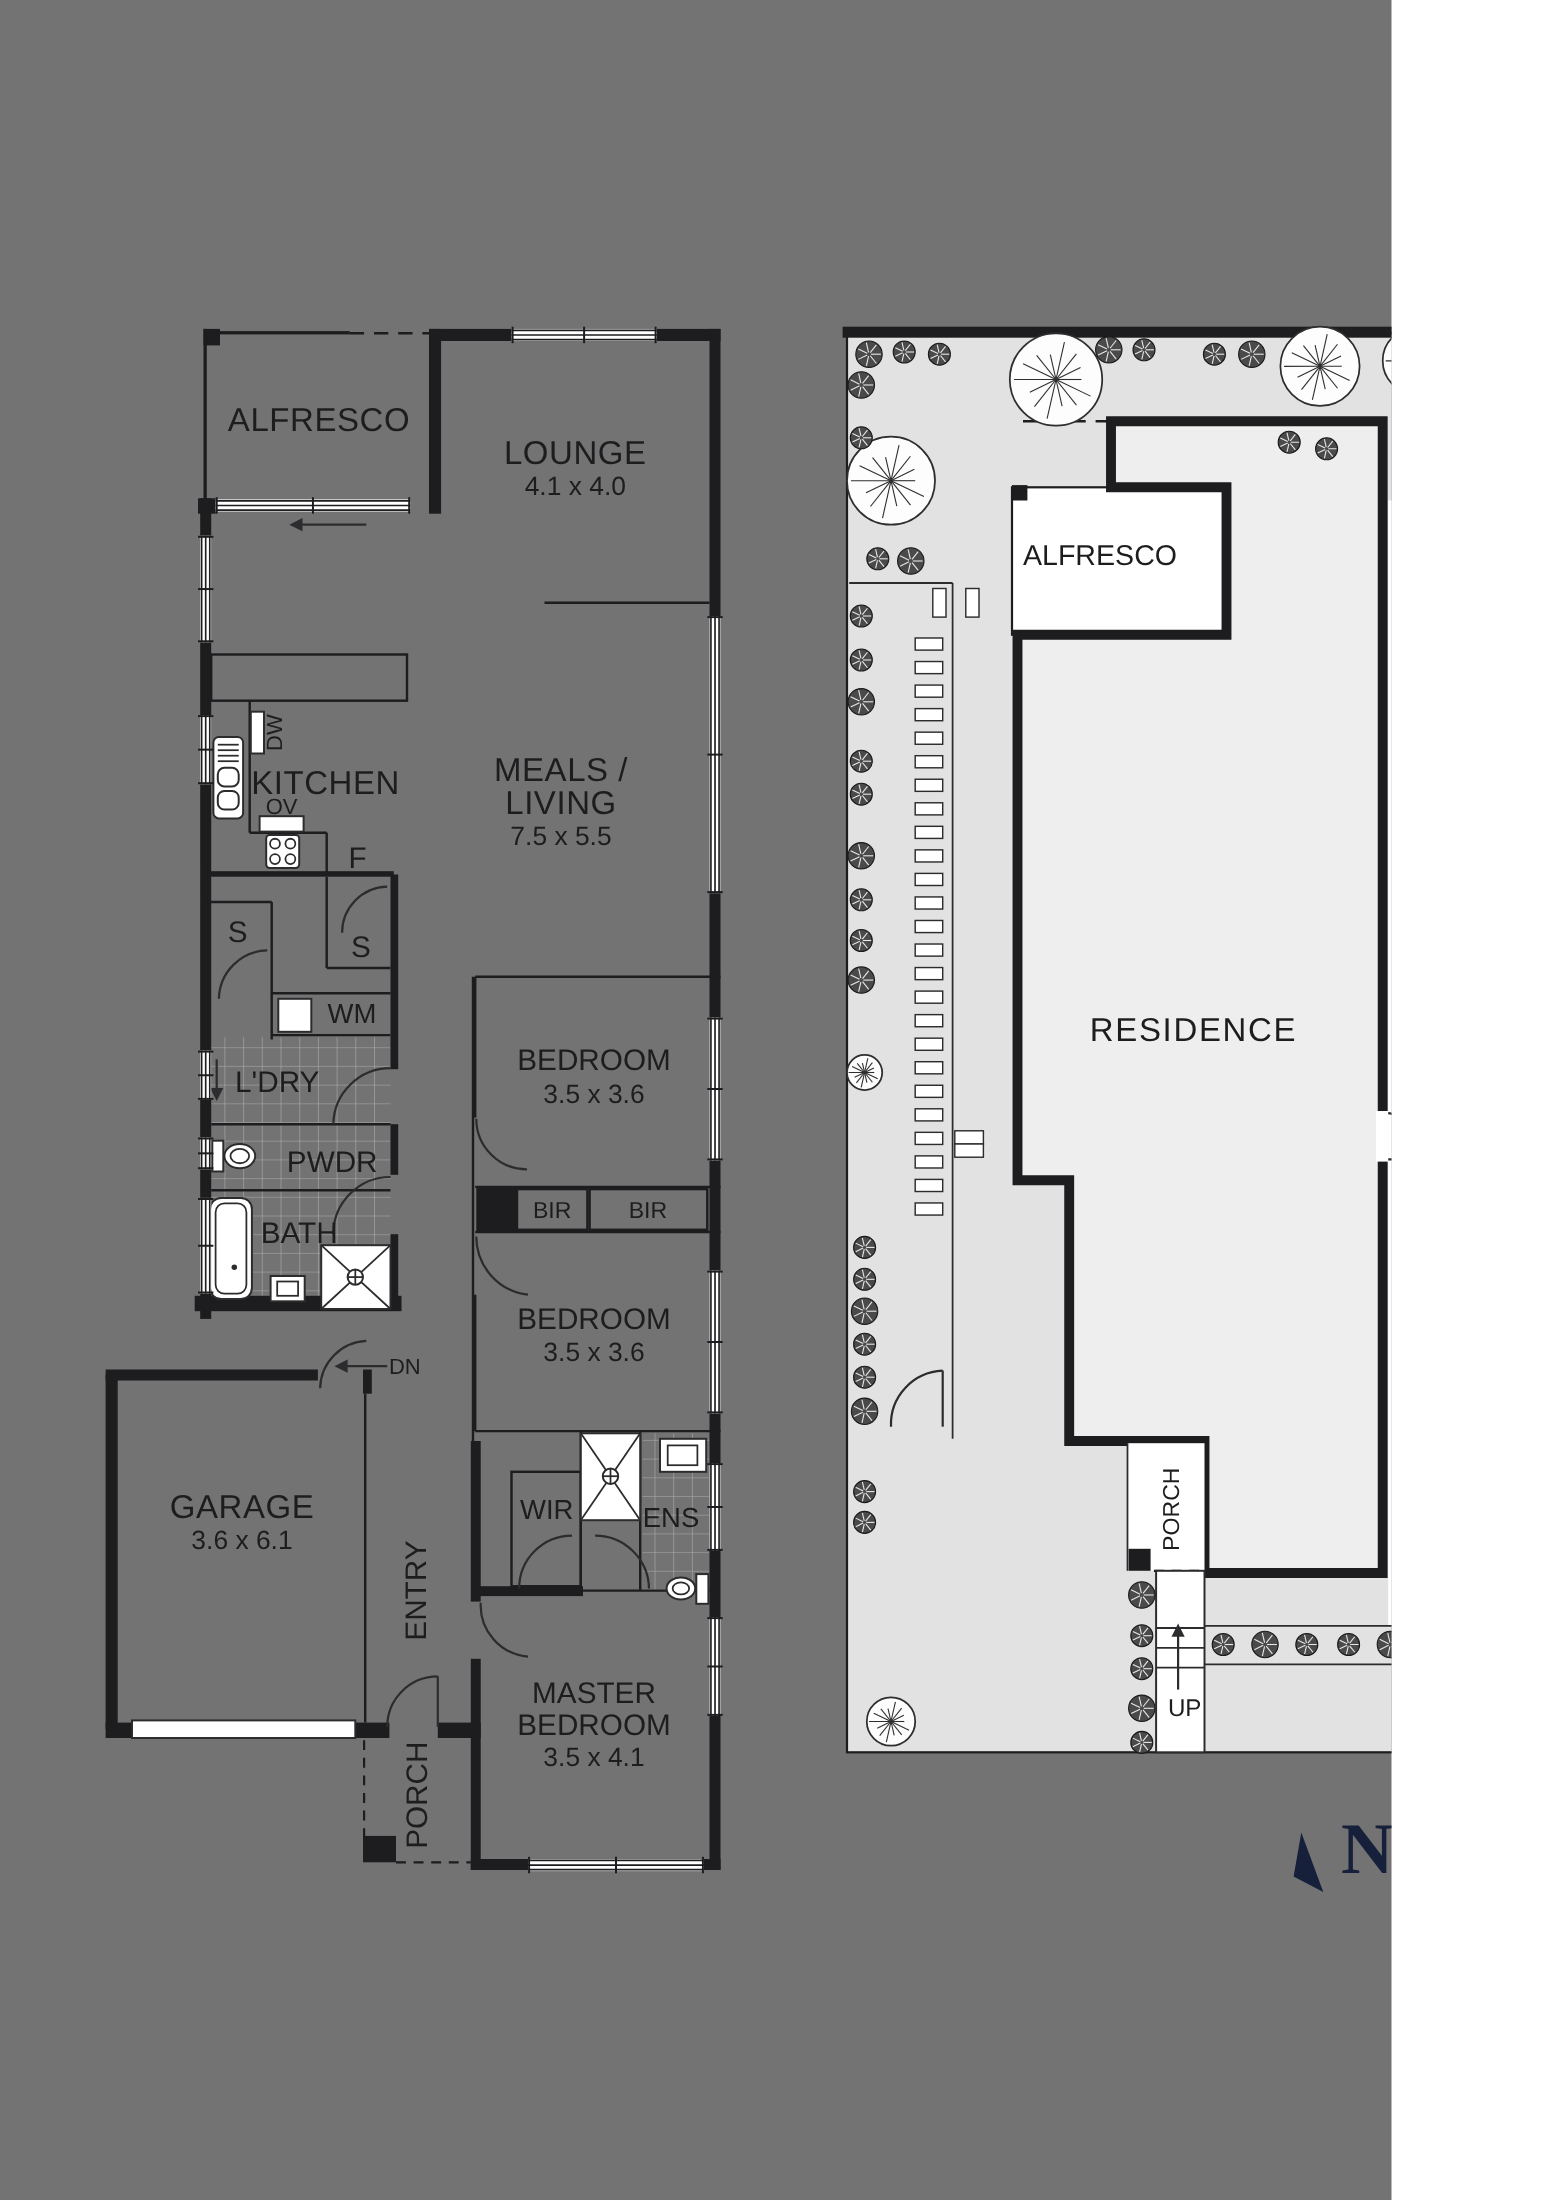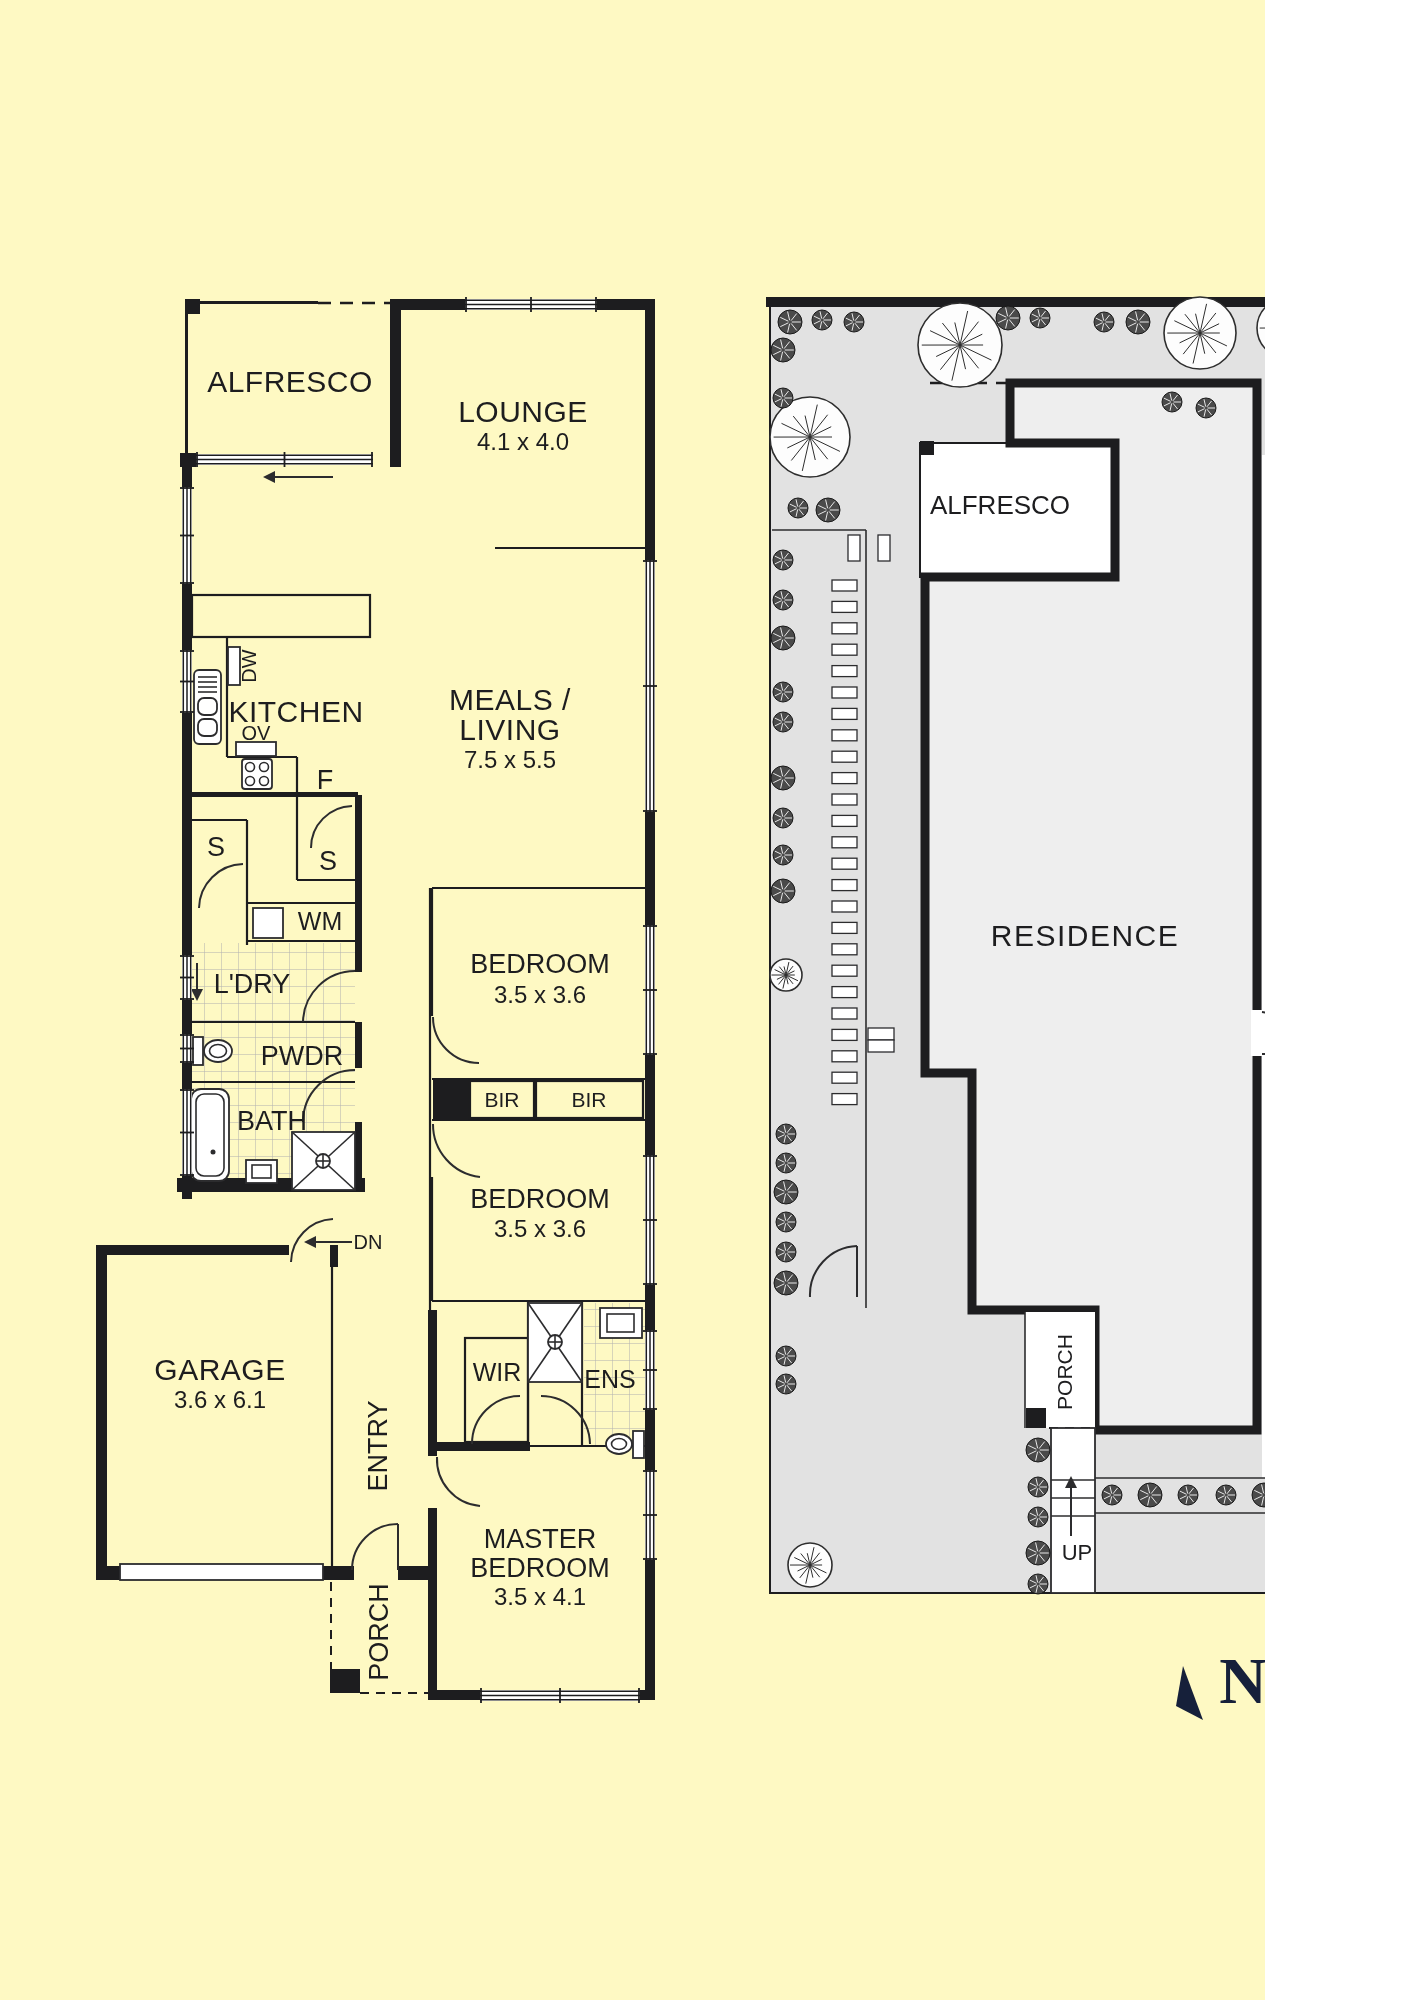--- a/index.html
+++ b/index.html
@@ -1,16 +1,16 @@
 <!DOCTYPE html>
 <html style="--wall: #1d1d1f; --garden: #e2e2e2; --residence_fill: #eeeeee; --compass: #16203a;"><head>
 <meta charset="utf-8">
 <style>
   html,body{margin:0;padding:0;background:#ffffff;}
-  .canvas{position:relative;width:1265px;height:2000px;background:#fef9c3;overflow:hidden;}
+  .canvas{position:relative;width:1265px;height:2000px;background:#737373;overflow:hidden;}
   svg{position:absolute;left:0;top:0;}
   svg text{font-family:"Liberation Sans", sans-serif; fill:var(--wall,#1d1d1f); text-anchor:middle;}
   .t30{font-size:30px;letter-spacing:.5px;}
   .t27{font-size:27px;}
   .t26{font-size:26px;}
   .t25{font-size:25px;}
   .t24{font-size:24px;}
   .t22{font-size:22px;}
   .t21{font-size:21px;}
   .t20{font-size:20px;}

